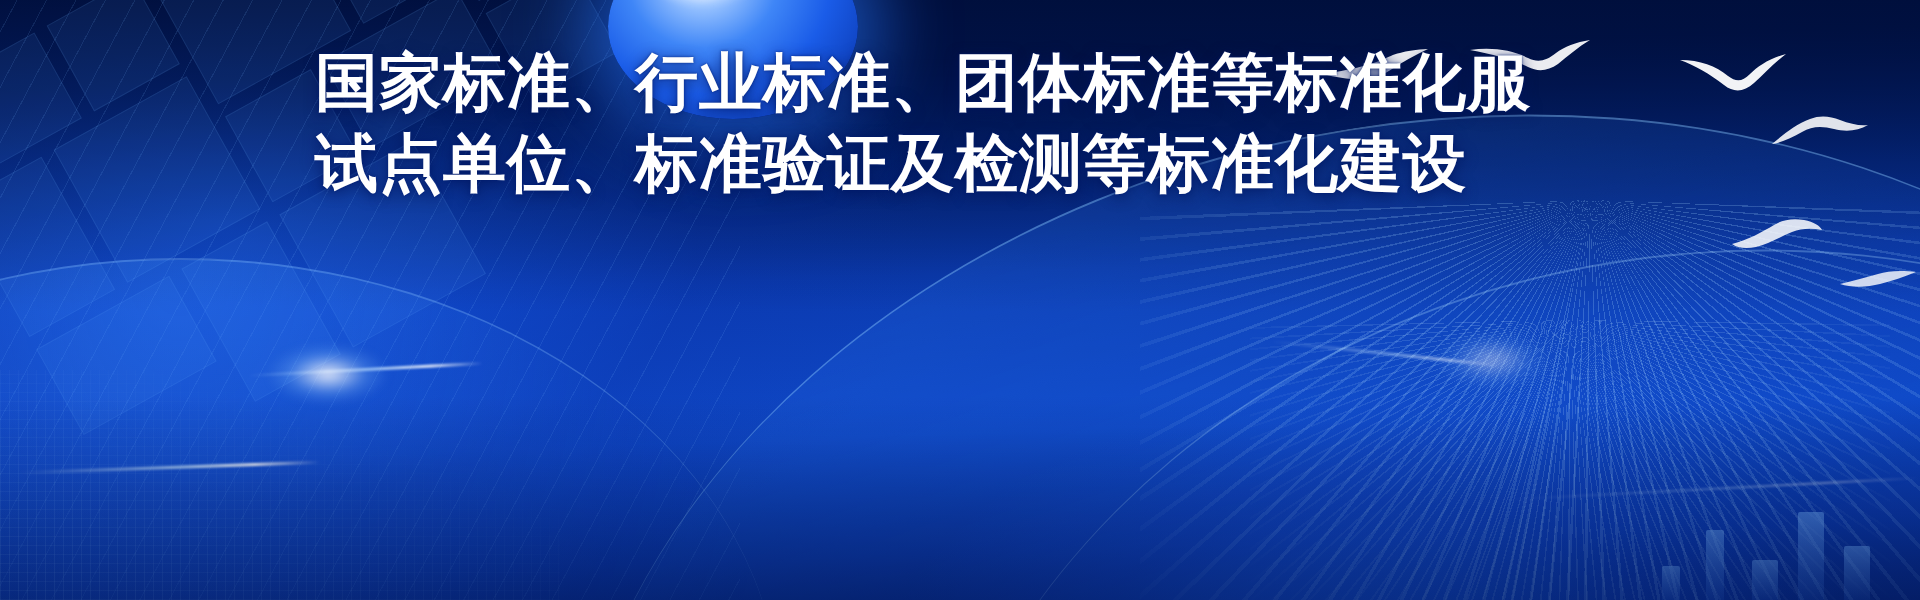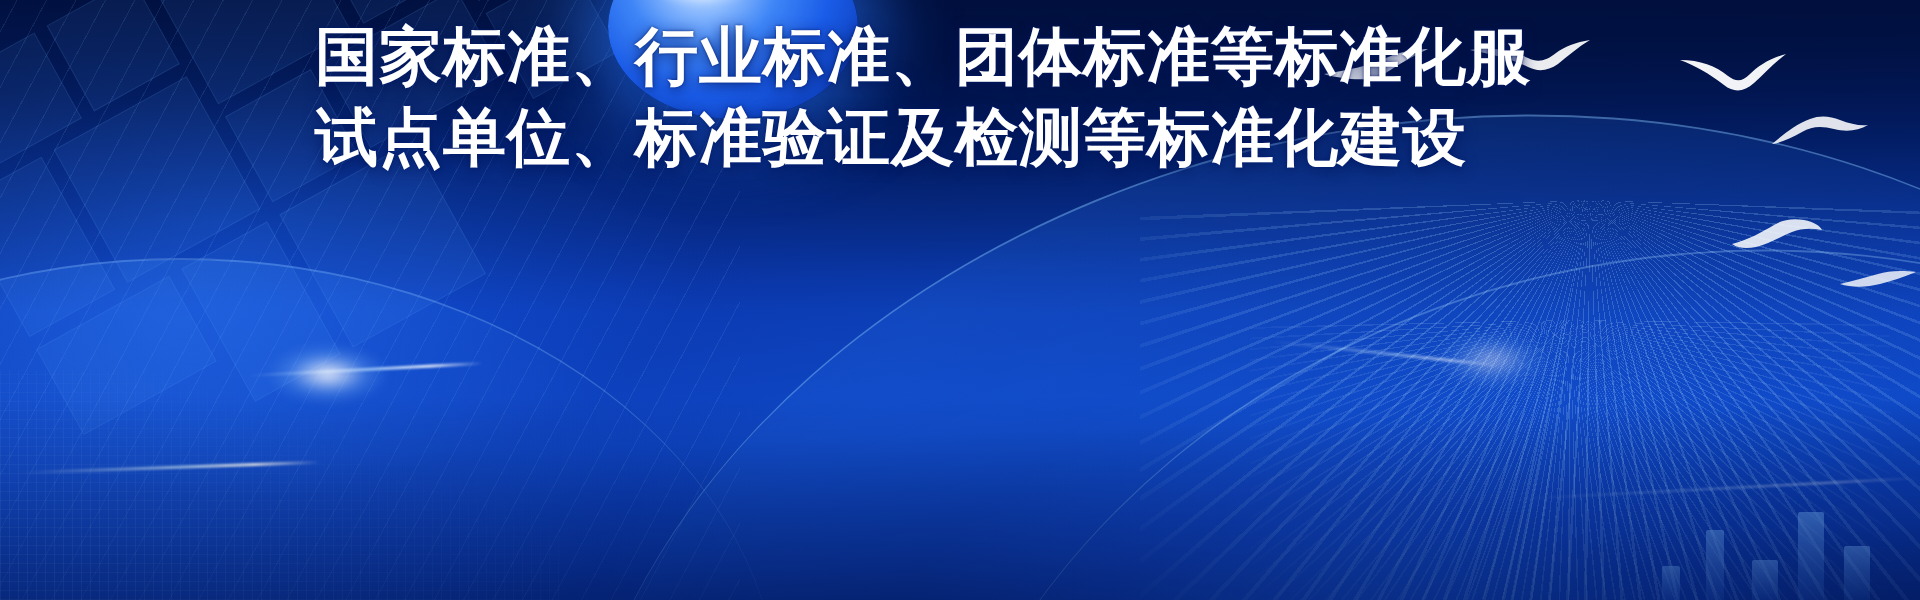--- a/index.html
+++ b/index.html
@@ -185,21 +185,21 @@
   .tagline {
     margin-top: 138px;
     font-size: 40px;
     line-height: 1.1;
     font-weight: 700;
     color: #ffffff;
     letter-spacing: 1px;
     text-shadow: 0 2px 10px rgba(0,20,90,.75), 0 0 2px rgba(0,30,120,.9);
   }
   .headline {
-    margin: 16px auto 0;
+    margin: 42px auto 0;
     width: 1290px;
     font-size: 63px;
     line-height: 1.28;
     font-weight: 700;
     color: #ffffff;
     letter-spacing: 1px;
     text-shadow: 0 3px 14px rgba(0,20,90,.80), 0 0 3px rgba(0,30,120,.85);
   }
   .headline div { white-space: nowrap; }
   .headline div:nth-child(1),

